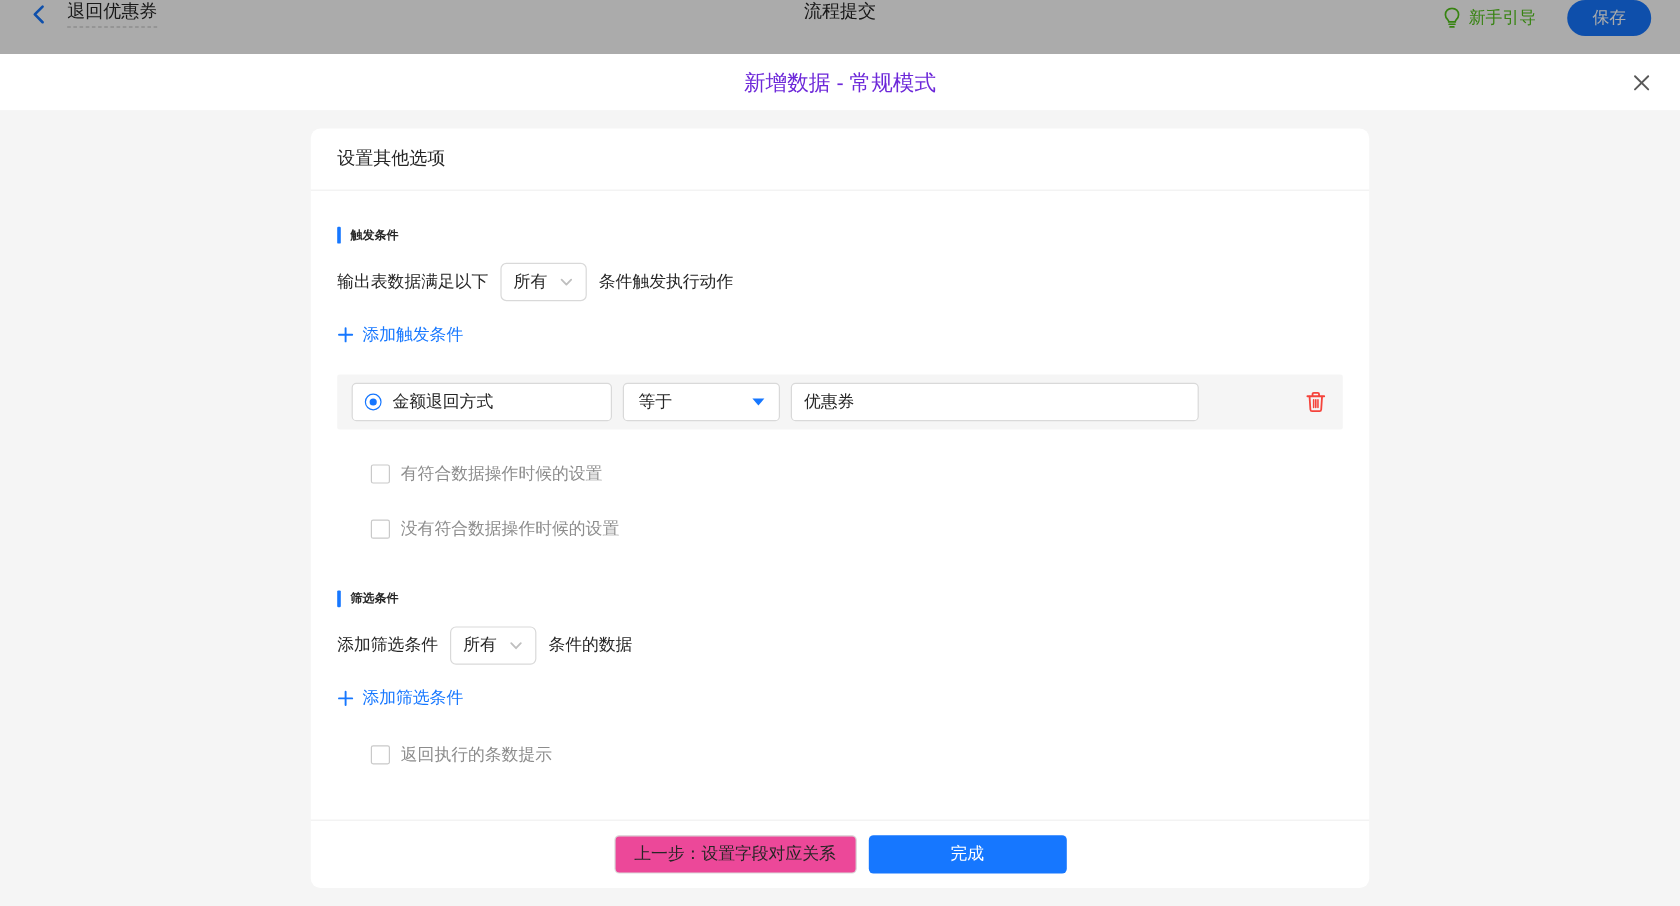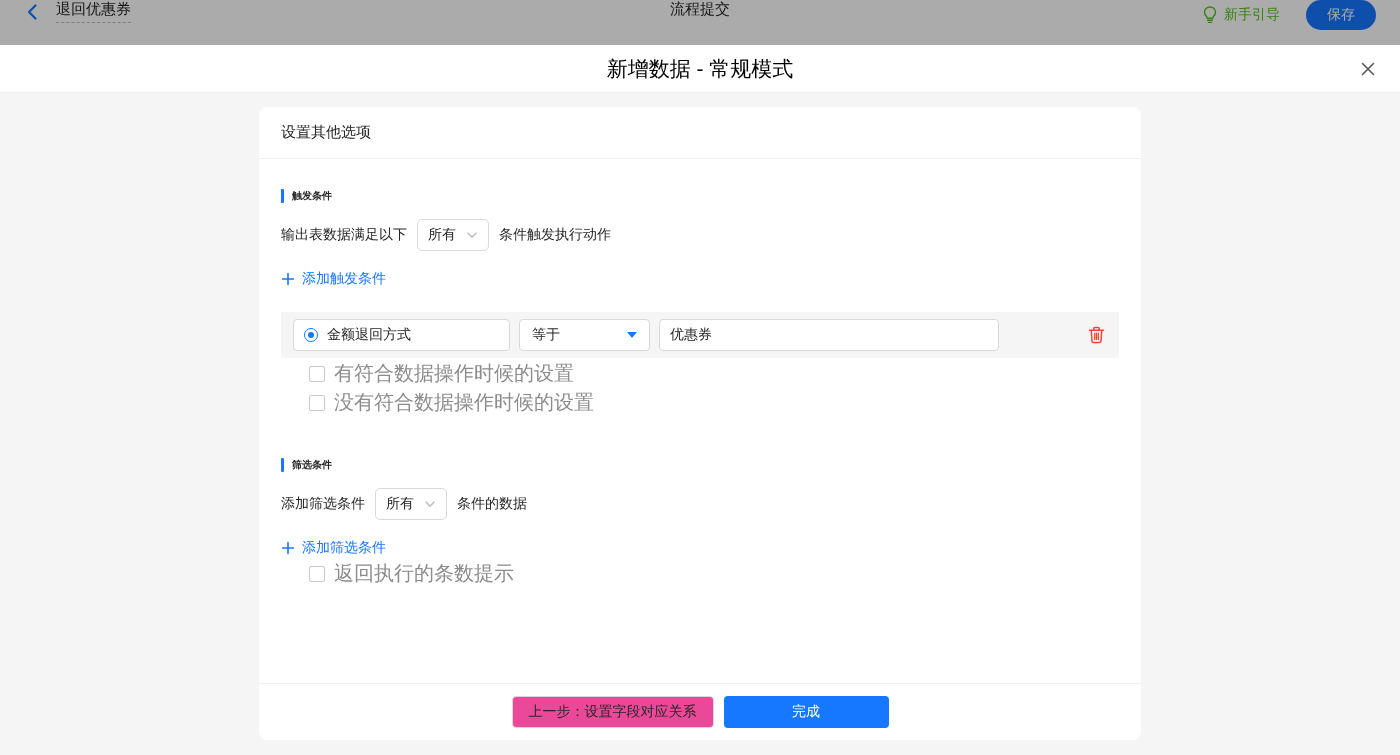--- a/index.html
+++ b/index.html
@@ -60,21 +60,21 @@
   
   .modal-header {
     height: 48px;
     background: #fff;
     border-bottom: 1px solid #f0f0f0;
     display: flex;
     align-items: center;
     justify-content: center;
     position: relative;
   }
-  .modal-title { font-size: 21px; color: #000000; }
+  .modal-title { font-size: 18px; color: #6d28d9; }
   .modal-close {
     position: absolute;
     right: 24px;
     top: 50%;
     transform: translateY(-50%);
     cursor: pointer;
     display: flex;
     align-items: center;
   }
   .modal-body {
@@ -230,23 +230,23 @@
     margin-right: 2px;
     cursor: pointer;
     display: flex;
     align-items: center;
   }
 
   .checkbox-row {
     display: flex;
     align-items: center;
     gap: 9px;
-    margin-top: 2px;
+    margin-top: 28px;
     color: #8c8c8c;
-    font-size: 20px;
+    font-size: 14px;
     padding-left: 28px;
   }
   .checkbox {
     width: 16px;
     height: 16px;
     background: #fff;
     border: 1px solid #c9c9c9;
     border-radius: 2px;
     flex: 0 0 auto;
     cursor: pointer;

